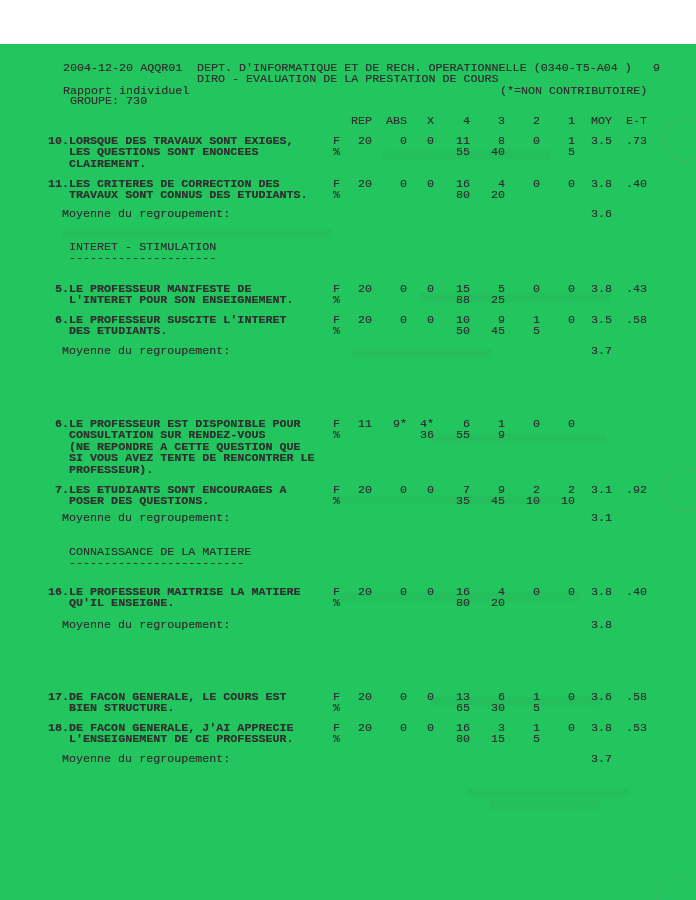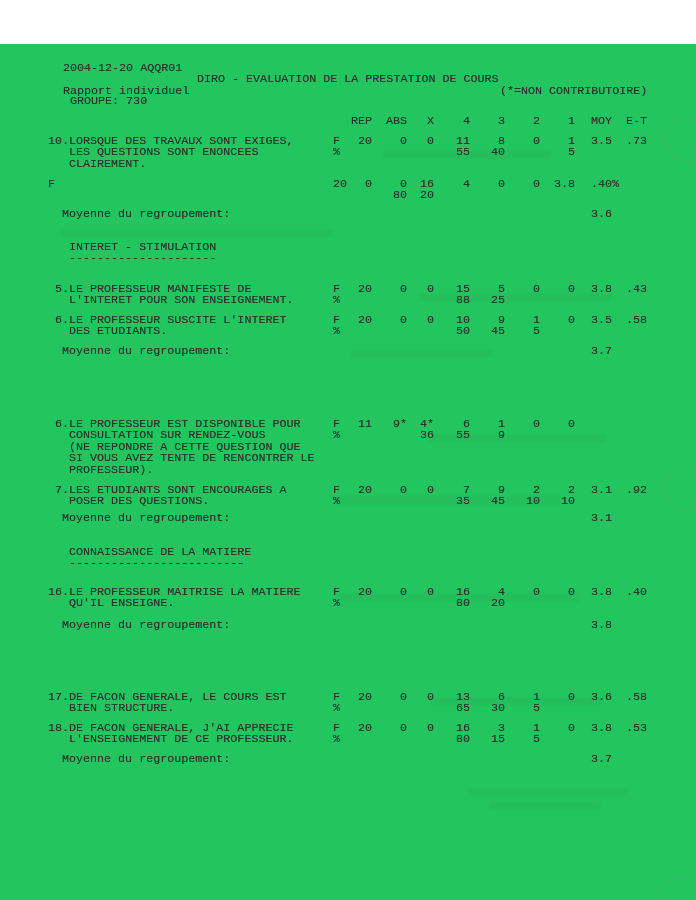--- a/index.html
+++ b/index.html
@@ -12,21 +12,21 @@
     text-shadow:0 0 .5px rgba(48,48,48,.55);
     margin-top:44px;
   }
   .abs{position:absolute;white-space:pre;}
   
   .ig{
     position:absolute;left:48px;display:grid;
     grid-template-columns:285px 14px 25px 35px 27px 36px 35px 35px 35px 37px 35px;
     grid-auto-rows:11.4px;align-items:start;
   }
-  .q{grid-column:1;grid-row:1/span 2;white-space:pre;}
+  .q{grid-column:1;grid-row:1/span 2;white-space:pre;font-weight:bold;}
   .m{text-align:left;}
   .c{text-align:right;}
   .colhead .c:first-child{grid-column:3;}
   .meanlabel{grid-column:1/span 2;padding-left:14px;white-space:pre;}
   .meanval{grid-column:10;text-align:right;}
   .sect{position:absolute;left:69px;white-space:pre;}
   
   .ghost{position:absolute;background:rgba(70,70,70,.055);filter:blur(1.2px);border-radius:2px;}
   .hole{position:absolute;width:44px;height:44px;border-radius:50%;border:1.5px solid rgba(140,138,128,.26);}
   .logoghost{position:absolute;left:88px;top:872px;width:76px;height:20px;background:rgba(60,60,80,.08);filter:blur(2.2px);}
@@ -42,20 +42,21 @@
   .udem .l1{position:absolute;left:0;top:4px;}
   .udem .l2{position:absolute;left:10px;top:16px;}
   .udem svg{position:absolute;left:62px;top:0;}
 </style>
 </head>
 <body>
 
 <div class="page">
 
   <div class="abs" style="left:63px;top:19px">2004-12-20 AQQR01</div>
+  <div class="abs" style="left:197px;top:19px">DEPT. D'INFORMATIQUE ET DE RECH. OPERATIONNELLE (0340-T5-A04 )   9</div>
   <div class="abs" style="left:197px;top:30px">DIRO - EVALUATION DE LA PRESTATION DE COURS</div>
   <div class="abs" style="left:63px;top:42px">Rapport individuel</div>
   <div class="abs" style="left:500px;top:42px">(*=NON CONTRIBUTOIRE)</div>
   <div class="abs" style="left:70px;top:52px">GROUPE: 730</div>
 
   <div class="ig colhead" style="top:72px">
     <span class="c">REP</span>
     <span class="c">ABS</span>
     <span class="c">X</span>
     <span class="c">4</span>
@@ -84,20 +85,22 @@
     <span class="c"></span>
     <span class="c"></span>
     <span class="c"></span>
     <span class="c">55</span>
     <span class="c">40</span>
     <span class="c"></span>
     <span class="c">5</span>
   </div>
 
   <div class="ig" style="top:135px">
+    <div class="q">11.LES CRITERES DE CORRECTION DES
+   TRAVAUX SONT CONNUS DES ETUDIANTS.</div>
     <span class="m">F</span>
     <span class="c">20</span>
     <span class="c">0</span>
     <span class="c">0</span>
     <span class="c">16</span>
     <span class="c">4</span>
     <span class="c">0</span>
     <span class="c">0</span>
     <span class="c">3.8</span>
     <span class="c">.40</span>

